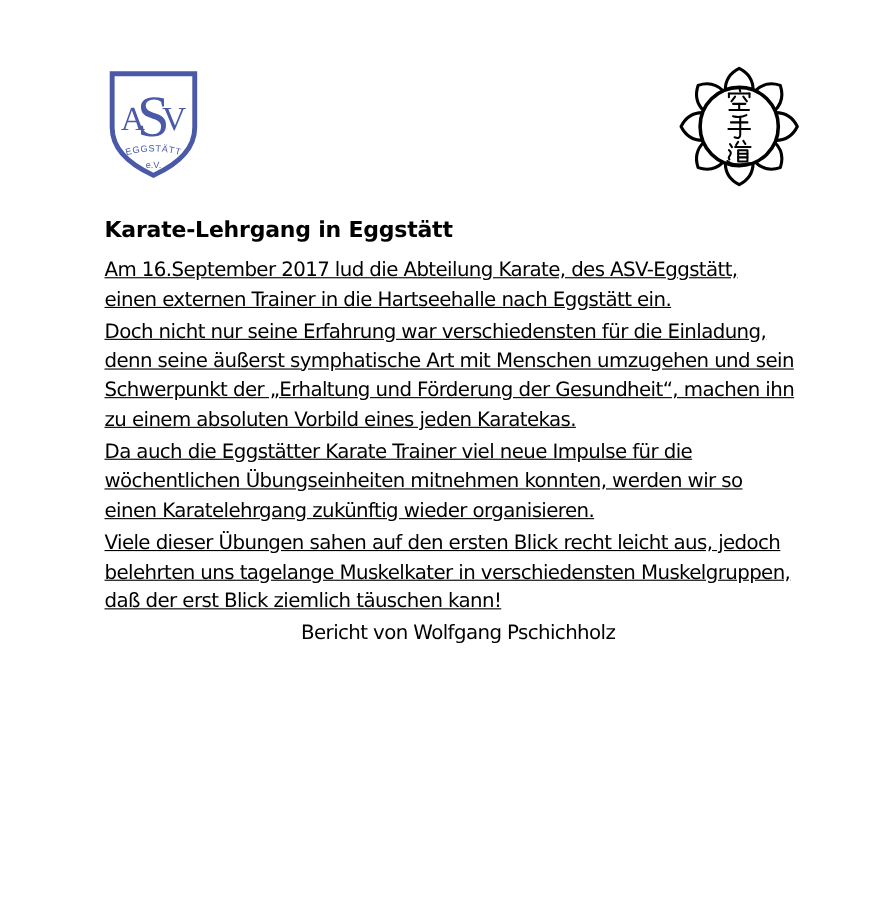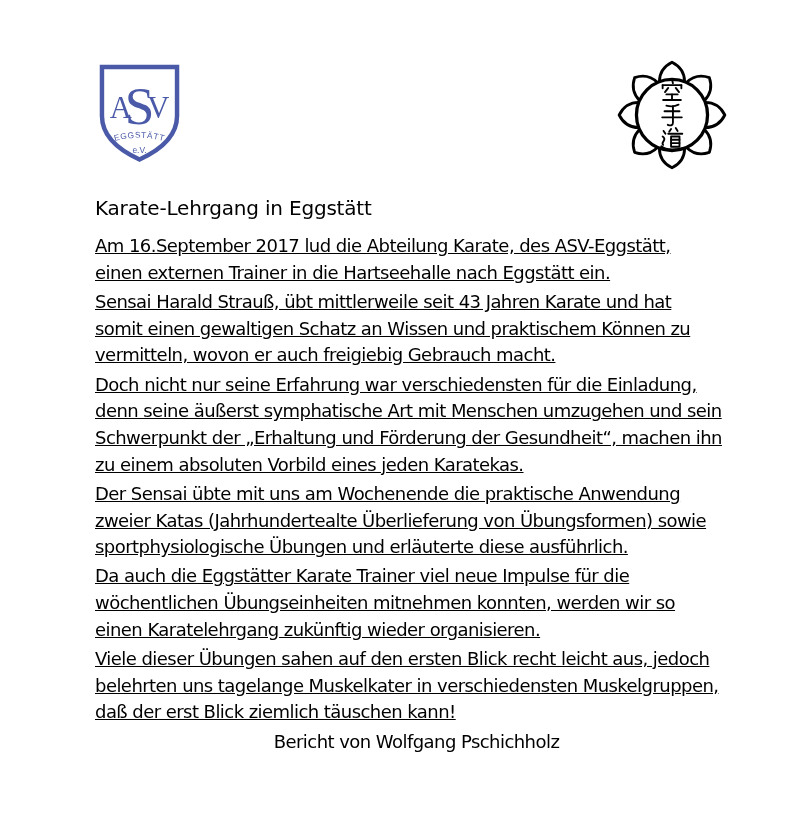--- a/index.html
+++ b/index.html
@@ -21,21 +21,21 @@
 
   
   .karate-emblem{position:absolute;left:613px;top:57px;width:118px;height:116px;}
   .karate-emblem path,.karate-emblem circle{stroke-linecap:round;stroke-linejoin:round;}
 
   
   .content{
     position:absolute;left:95px;top:195px;width:643px;
   }
   .content h1{
-    font-size:20px;font-weight:normal;line-height:27px;
+    font-size:20px;font-weight:bold;line-height:27px;
     margin:0 0 11px 0;letter-spacing:-0.2px;
     white-space:pre;
   }
   .content p{
     font-size:18px;line-height:26.7px;
     margin:0 0 2.5px 0;
     letter-spacing:-0.55px;
     white-space:pre;
     text-decoration:underline;
   }
@@ -110,30 +110,24 @@
       <path d="M-9,-10 L-7,-7"></path>
       <path d="M-10,-4 Q-7,-2 -9,1 Q-11,3.5 -9.5,5"></path>
       <path d="M-11.5,6.5 Q-5,12 11.5,8.5"></path>
     </g>
   </svg>
 
   <div class="content">
     <h1>Karate-Lehrgang in Eggstätt</h1>
     <p>Am 16.September 2017 lud die Abteilung Karate, des ASV-Eggstätt,
 einen externen Trainer in die Hartseehalle nach Eggstätt ein.</p>
-    <p>Sensai Harald Strauß, übt mittlerweile seit 43 Jahren Karate und hat
-somit einen gewaltigen Schatz an Wissen und praktischem Können zu
-vermitteln, wovon er auch freigiebig Gebrauch macht.</p>
     <p>Doch nicht nur seine Erfahrung war verschiedensten für die Einladung,
 denn seine äußerst symphatische Art mit Menschen umzugehen und sein
 Schwerpunkt der „Erhaltung und Förderung der Gesundheit“, machen ihn
 zu einem absoluten Vorbild eines jeden Karatekas.</p>
-    <p>Der Sensai übte mit uns am Wochenende die praktische Anwendung
-zweier Katas (Jahrhundertealte Überlieferung von Übungsformen) sowie
-sportphysiologische Übungen und erläuterte diese ausführlich.</p>
     <p>Da auch die Eggstätter Karate Trainer viel neue Impulse für die
 wöchentlichen Übungseinheiten mitnehmen konnten, werden wir so
 einen Karatelehrgang zukünftig wieder organisieren.</p>
     <p>Viele dieser Übungen sahen auf den ersten Blick recht leicht aus, jedoch
 belehrten uns tagelange Muskelkater in verschiedensten Muskelgruppen,
 daß der erst Blick ziemlich täuschen kann!</p>
     <div class="byline">Bericht von Wolfgang Pschichholz</div>
   </div>
 
 </div>

